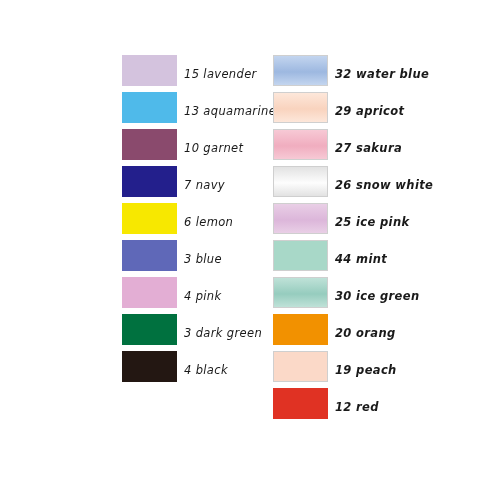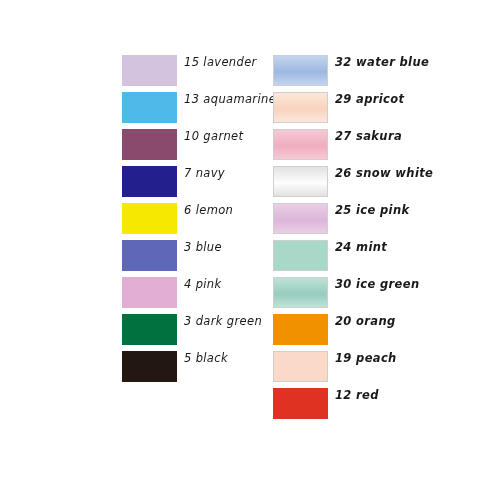--- a/index.html
+++ b/index.html
@@ -40,21 +40,21 @@
   .swatch.thin-border {
     border: 1px solid #cfcfcf;
   }
   .swatch-label {
     font-family: "DejaVu Sans", sans-serif;
     font-style: italic;
     font-size: 11.5px;
     letter-spacing: 0.35px;
     color: #1a1a1a;
     margin-left: 7px;
-    margin-top: 0;
+    margin-top: 12px;
     white-space: nowrap;
   }
 </style>
 </head>
 <body>
 
 <div id="canvas">
 
   <div class="column" id="col-left">
       <div class="swatch-row">
@@ -84,21 +84,21 @@
       <div class="swatch-row">
         <div class="swatch" style="background: rgb(227, 174, 212);"></div>
         <div class="swatch-label">4 pink</div>
       </div>
       <div class="swatch-row">
         <div class="swatch" style="background: rgb(0, 113, 63);"></div>
         <div class="swatch-label">3 dark green</div>
       </div>
       <div class="swatch-row">
         <div class="swatch" style="background: rgb(35, 23, 18);"></div>
-        <div class="swatch-label">5 black</div>
+        <div class="swatch-label">4 black</div>
       </div>
     </div>
   <div class="column" id="col-right">
       <div class="swatch-row">
         <div class="swatch thin-border" style="background: linear-gradient(rgb(195, 213, 239) 0%, rgb(157, 184, 224) 55%, rgb(195, 213, 239) 100%);"></div>
         <div class="swatch-label">32 water blue</div>
       </div>
       <div class="swatch-row">
         <div class="swatch thin-border" style="background: linear-gradient(rgb(253, 231, 218) 0%, rgb(249, 211, 190) 55%, rgb(253, 231, 218) 100%);"></div>
         <div class="swatch-label">29 apricot</div>
@@ -110,21 +110,21 @@
       <div class="swatch-row">
         <div class="swatch thin-border" style="background: linear-gradient(rgb(226, 226, 226) 0%, rgb(253, 253, 253) 55%, rgb(226, 226, 226) 100%);"></div>
         <div class="swatch-label">26 snow white</div>
       </div>
       <div class="swatch-row">
         <div class="swatch thin-border" style="background: linear-gradient(rgb(233, 207, 230) 0%, rgb(220, 182, 218) 55%, rgb(233, 207, 230) 100%);"></div>
         <div class="swatch-label">25 ice pink</div>
       </div>
       <div class="swatch-row">
         <div class="swatch thin-border" style="background: rgb(168, 216, 200);"></div>
-        <div class="swatch-label">24 mint</div>
+        <div class="swatch-label">44 mint</div>
       </div>
       <div class="swatch-row">
         <div class="swatch thin-border" style="background: linear-gradient(rgb(191, 226, 216) 0%, rgb(150, 204, 190) 55%, rgb(191, 226, 216) 100%);"></div>
         <div class="swatch-label">30 ice green</div>
       </div>
       <div class="swatch-row">
         <div class="swatch" style="background: rgb(242, 145, 0);"></div>
         <div class="swatch-label">20 orang</div>
       </div>
       <div class="swatch-row">

